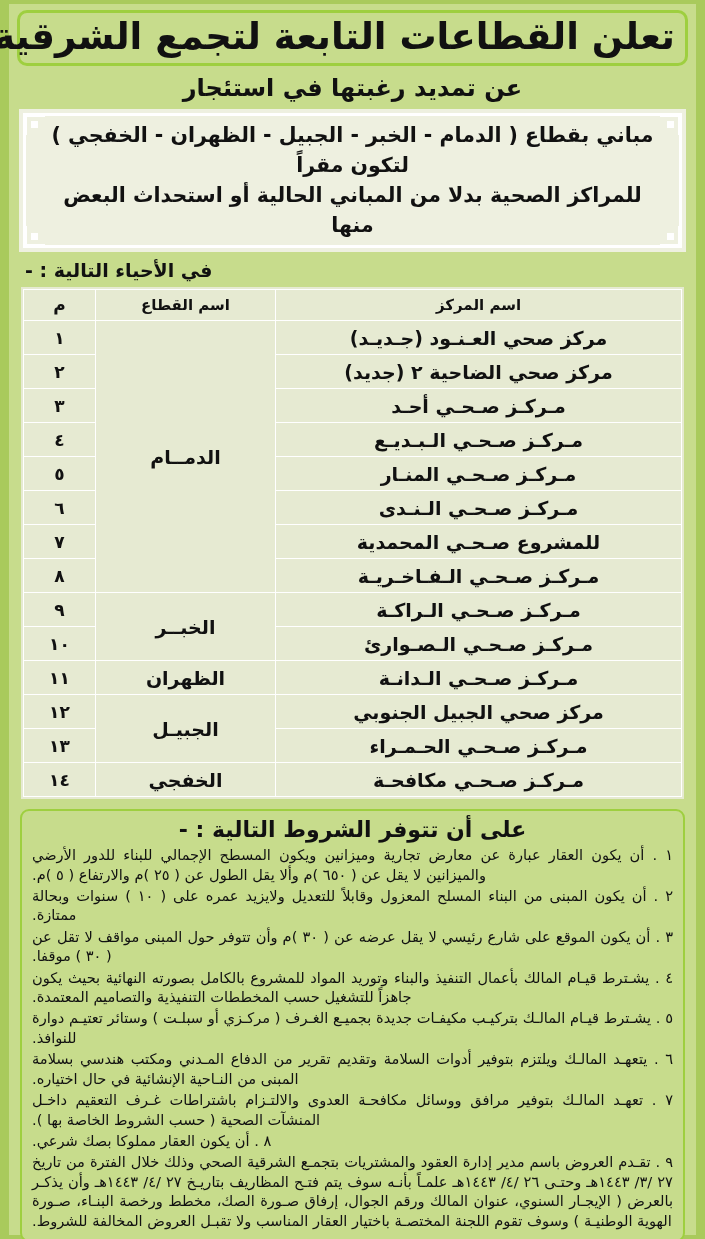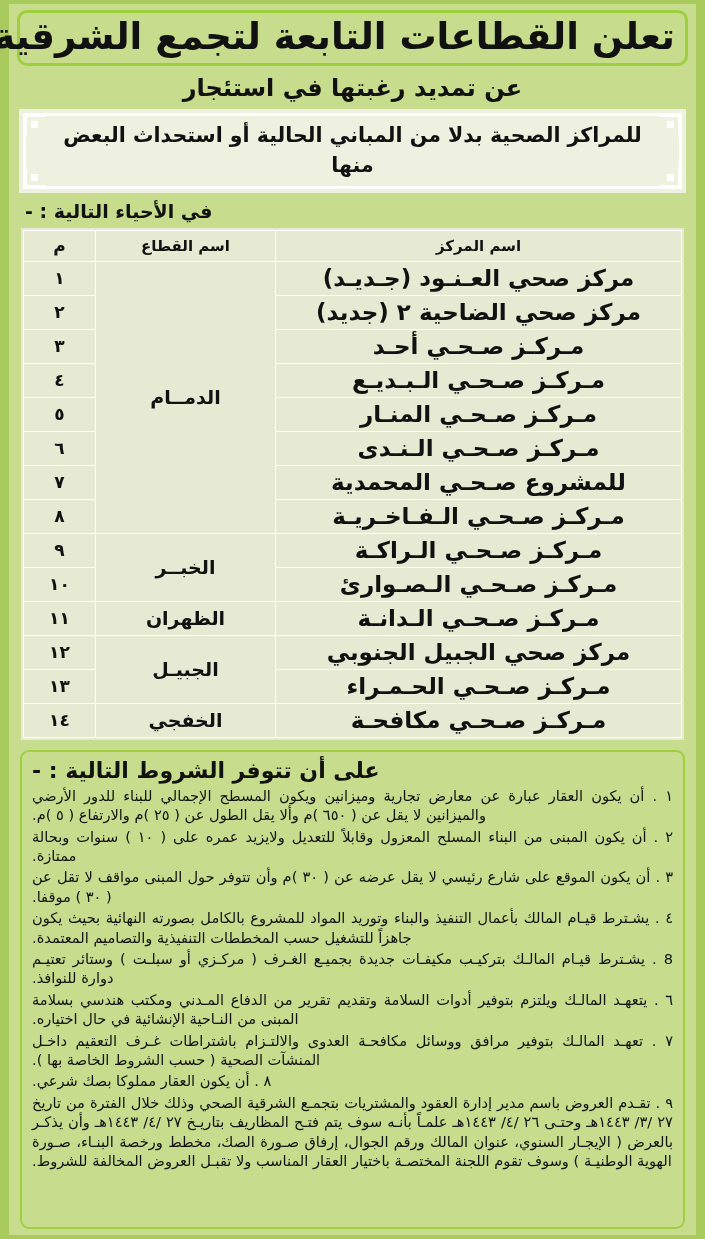--- a/index.html
+++ b/index.html
@@ -122,35 +122,35 @@
     color:#111;
     text-align:center;
     vertical-align:middle;
     padding:2px 4px;
     font-weight:bold;
   }
   th{font-size:15px;height:26px;}
   td{font-size:18px;height:29px;}
   .col-center{width:180px;}
   .col-num{width:72px;font-size:17px;}
-  td.center-name{font-size:23px;letter-spacing:0.3px;}
+  td.center-name{font-size:19px;letter-spacing:0.3px;}
   td.sector{font-size:19px;letter-spacing:1px;}
 
   
   .cond-box{
     margin:10px 5px 0 5px;
     border:2.5px solid #9ecf3f;
     border-radius:9px;
     background:#c7dc8c;
     padding:5px 10px 8px 10px;
     box-sizing:border-box;
     flex:1;
   }
   .cond-title{
-    text-align:left;
+    text-align:center;
     font-size:22px;
     font-weight:bold;
     color:#111;
     margin:1px 0 3px 0;
   }
   .cond-item{
     font-size:14.6px;
     font-weight:normal;
     color:#111;
     line-height:1.33;
@@ -190,20 +190,21 @@
         <i class="b1"></i>
         <i class="b2"></i>
         <i class="sq"></i>
       </span>
     <span class="corner c-br">
         <i class="b1"></i>
         <i class="b2"></i>
         <i class="sq"></i>
       </span>
 
+    <div class="dtext">مباني بقطاع ( الدمام - الخبر - الجبيل - الظهران - الخفجي ) لتكون مقراً</div>
     <div class="dtext">للمراكز الصحية بدلا من المباني الحالية أو استحداث البعض منها</div>
   </div>
 
   <div class="areas-line">في الأحياء التالية : -</div>
 
   <div class="tbl-outer">
     <table>
       <colgroup>
         <col>
           <col class="col-center">
@@ -282,21 +283,21 @@
     </table>
   </div>
 
   <div class="cond-box">
     <div class="cond-title">على أن تتوفر الشروط التالية : -</div>
     <div id="cond-list">
         <p class="cond-item">١ . أن يكون العقار عبارة عن معارض تجارية وميزانين ويكون المسطح الإجمالي للبناء للدور الأرضي والميزانين لا يقل عن ( ٦٥٠ )م وألا يقل الطول عن ( ٢٥ )م والارتفاع ( ٥ )م.</p>
         <p class="cond-item">٢ . أن يكون المبنى من البناء المسلح المعزول وقابلاً للتعديل ولايزيد عمره على ( ١٠ ) سنوات وبحالة ممتازة.</p>
         <p class="cond-item">٣ . أن يكون الموقع على شارع رئيسي لا يقل عرضه عن ( ٣٠ )م وأن تتوفر حول المبنى مواقف لا تقل عن ( ٣٠ ) موقفا.</p>
         <p class="cond-item">٤ . يشـترط قيـام المالك بأعمال التنفيذ والبناء وتوريد المواد للمشروع بالكامل بصورته النهائية بحيث يكون جاهزاً للتشغيل حسب المخططات التنفيذية والتصاميم المعتمدة.</p>
-        <p class="cond-item">8 . يشـترط قيـام المالـك بتركيـب مكيفـات جديدة بجميـع الغـرف ( مركـزي أو سبلـت ) وستائر تعتيـم دوارة للنوافذ.</p>
+        <p class="cond-item">٥ . يشـترط قيـام المالـك بتركيـب مكيفـات جديدة بجميـع الغـرف ( مركـزي أو سبلـت ) وستائر تعتيـم دوارة للنوافذ.</p>
         <p class="cond-item">٦ . يتعهـد المالـك ويلتزم بتوفير أدوات السلامة وتقديم تقرير من الدفاع المـدني ومكتب هندسي بسلامة المبنى من النـاحية الإنشائية في حال اختياره.</p>
         <p class="cond-item">٧ . تعهـد المالـك بتوفير مرافق ووسائل مكافحـة العدوى والالتـزام باشتراطات غـرف التعقيم داخـل المنشآت الصحية ( حسب الشروط الخاصة بها ).</p>
         <p class="cond-item">٨ . أن يكون العقار مملوكا بصك شرعي.</p>
         <p class="cond-item">٩ . تقـدم العروض باسم مدير إدارة العقود والمشتريات بتجمـع الشرقية الصحي وذلك خلال الفترة من تاريخ ٢٧ /٣/ ١٤٤٣هـ وحتـى ٢٦ /٤/ ١٤٤٣هـ علمـاً بأنـه سوف يتم فتـح المظاريف بتاريـخ ٢٧ /٤/ ١٤٤٣هـ وأن يذكـر بالعرض ( الإيجـار السنوي، عنوان المالك ورقم الجوال، إرفاق صـورة الصك، مخطط ورخصة البنـاء، صـورة الهوية الوطنيـة ) وسوف تقوم اللجنة المختصـة باختيار العقار المناسب ولا تقبـل العروض المخالفة للشروط.</p>
       </div>
   </div>
 
 </div>
 
 </body></html>

